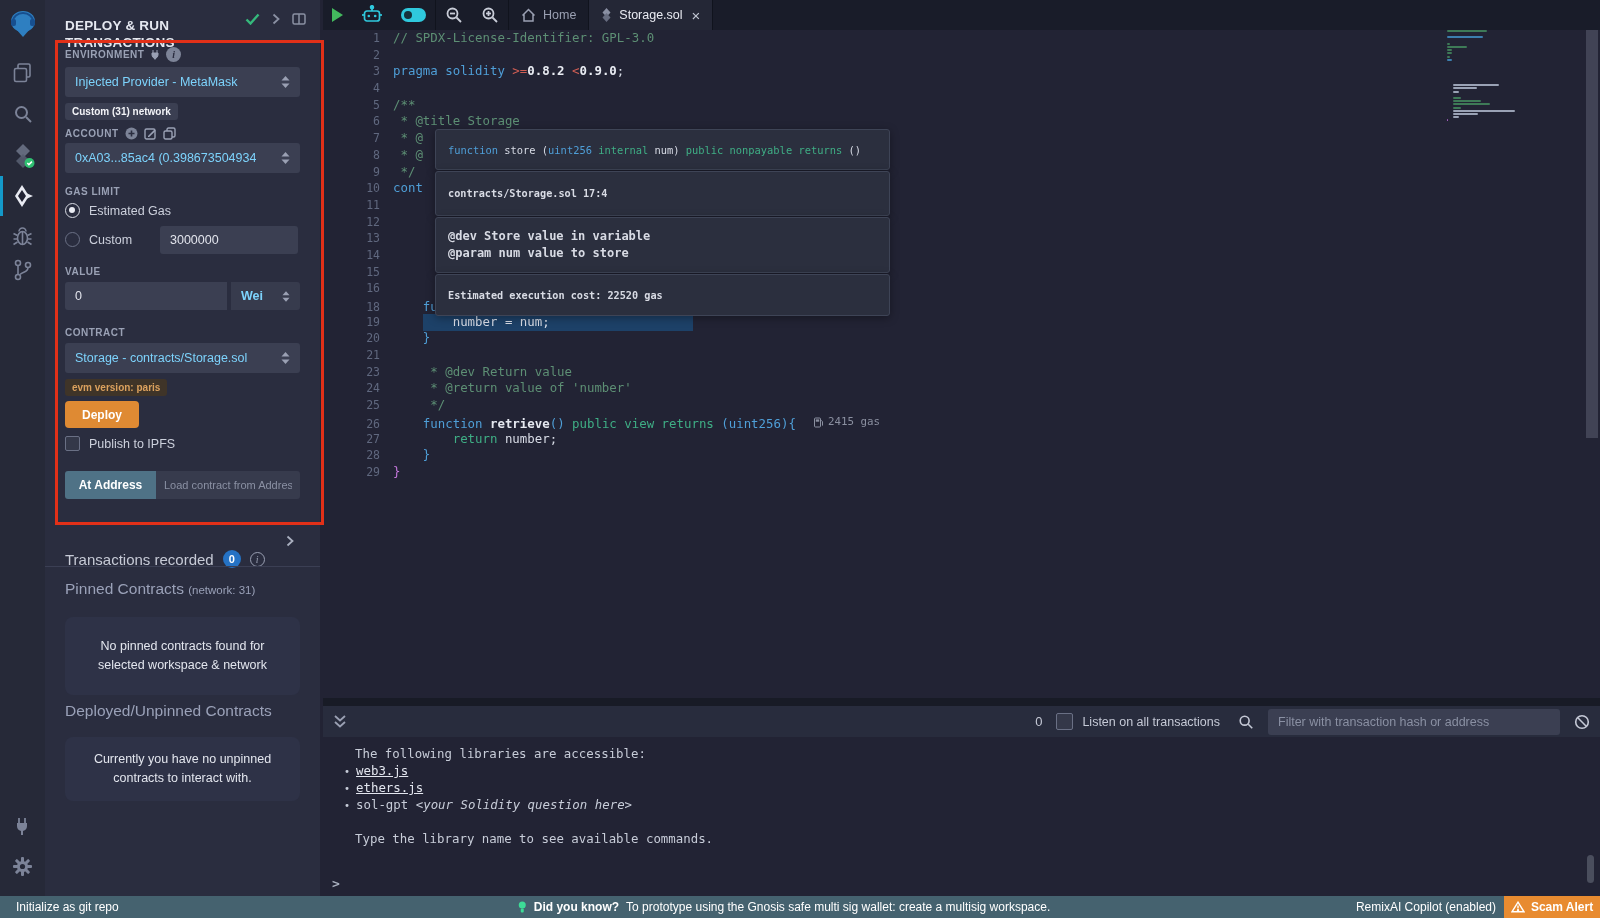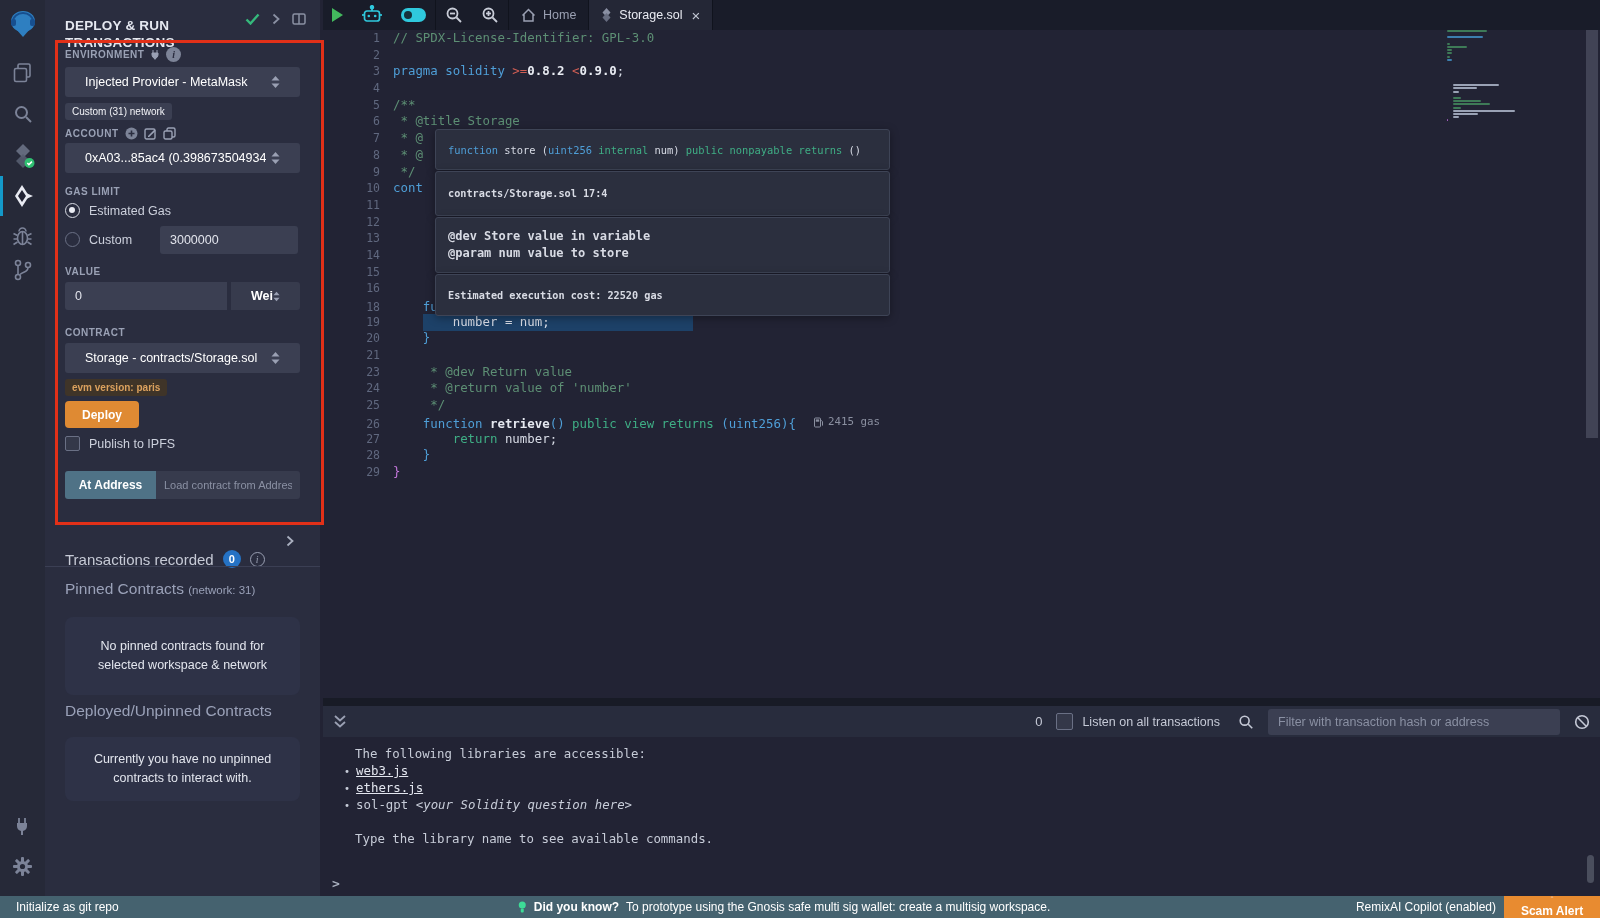--- a/index.html
+++ b/index.html
@@ -11,23 +11,23 @@
   .abar .ic{position:absolute;left:0;width:45px;height:36px;display:flex;align-items:center;justify-content:center;color:#7c8398;}
   .abar .ic svg{display:block}
   .active-ind{position:absolute;left:0;top:176px;width:3px;height:40px;background:#1499c9;}
 
   
   .spanel{position:absolute;left:45px;top:0;width:275px;height:896px;background:#2a2d3f;}
   .spanel *{box-sizing:border-box}
   .ptitle{position:absolute;left:20px;top:9px;width:160px;font-size:13.5px;font-weight:bold;color:#e5e8f0;line-height:1.25;letter-spacing:.2px;}
   .hicons{position:absolute;top:13px;right:14px;display:flex;gap:12px;align-items:center;color:#8a90a3}
   .lbl{position:absolute;left:20px;font-size:10px;font-weight:bold;letter-spacing:.5px;color:#9aa1b5;display:flex;align-items:center;gap:6px;}
-  .sel,.inp{position:absolute;background:#3b3f52;border-radius:3px;color:#ffffff;font-size:12.5px;display:flex;align-items:center;padding:0 20px;}
+  .sel,.inp{position:absolute;background:#3b3f52;border-radius:3px;color:#7dd3fc;font-size:12.5px;display:flex;align-items:center;padding:0 10px;}
   .sel{justify-content:space-between}
-  .badge-net{position:absolute;left:20px;top:103px;background:#3b3f52;color:#f2f3f7;font-size:10px;font-weight:normal;padding:3px 7px;border-radius:3px;}
+  .badge-net{position:absolute;left:20px;top:103px;background:#3b3f52;color:#f2f3f7;font-size:10px;font-weight:bold;padding:3px 7px;border-radius:3px;}
   .radio{width:15px;height:15px;border-radius:50%;border:1.5px solid #6a7085;display:inline-block;position:relative;flex:none}
   .radio.on{border-color:#d7dae3}
   .radio.on::after{content:"";position:absolute;left:3px;top:3px;width:6px;height:6px;border-radius:50%;background:#e9ebf2;}
   .rrow{position:absolute;left:20px;display:flex;align-items:center;gap:9px;color:#ccd0dc;font-size:12.5px;}
   .evm{position:absolute;left:20px;top:379px;background:#3f3428;color:#dba15e;font-size:10px;font-weight:bold;padding:3px 7px;border-radius:3px;}
   .btn-deploy{position:absolute;left:20px;top:401px;width:74px;height:27px;background:#df8a33;border-radius:4px;color:#fff;
       font-size:12px;font-weight:bold;display:flex;align-items:center;justify-content:center;}
   .chk{width:15px;height:15px;border:1px solid #6a7085;border-radius:2px;background:#343849;flex:none}
   .ata-btn{position:absolute;left:20px;top:471px;width:91px;height:28px;background:#4f7286;border-radius:3px 0 0 3px;color:#ffffff;
       font-size:12px;font-weight:bold;display:flex;align-items:center;justify-content:center;}
@@ -98,21 +98,21 @@
   .tline a{color:#e2e5ee;text-decoration:underline;}
   .tline .hint{font-style:italic;}
   .prompt{position:absolute;left:9px;bottom:5px;font-weight:bold;color:#a9b0bf;font-size:13px;}
   .tthumb{position:absolute;right:6px;top:118px;width:7px;height:28px;border-radius:4px;background:#4a4e5d;}
 
   
   .sbar{position:absolute;left:0;top:896px;width:1600px;height:22px;background:#45626f;color:#fff;font-size:12px;display:flex;align-items:center;}
   .sb-git{padding-left:16px;}
   .sb-tip{position:absolute;left:50%;transform:translateX(-53%);display:flex;align-items:center;gap:7px;white-space:nowrap;}
   .sb-right{position:absolute;right:104px;}
-  .sb-scam{position:absolute;right:0;top:0;height:22px;width:96px;background:#e88b30;display:flex;align-items:center;justify-content:center;gap:6px;font-weight:bold;flex-direction:column;}
+  .sb-scam{position:absolute;right:0;top:0;height:22px;width:96px;background:#e88b30;display:flex;align-items:center;justify-content:center;gap:6px;font-weight:bold;}
 </style>
 </head>
 <body>
 
 <div id="app">
 
   <nav class="abar">
     <div class="ic" style="top:4px;height:40px">
       <svg width="30" height="30" viewBox="0 0 30 30">
           <ellipse cx="15" cy="12.5" rx="12" ry="10.5" fill="#2e7fc1"></ellipse>

